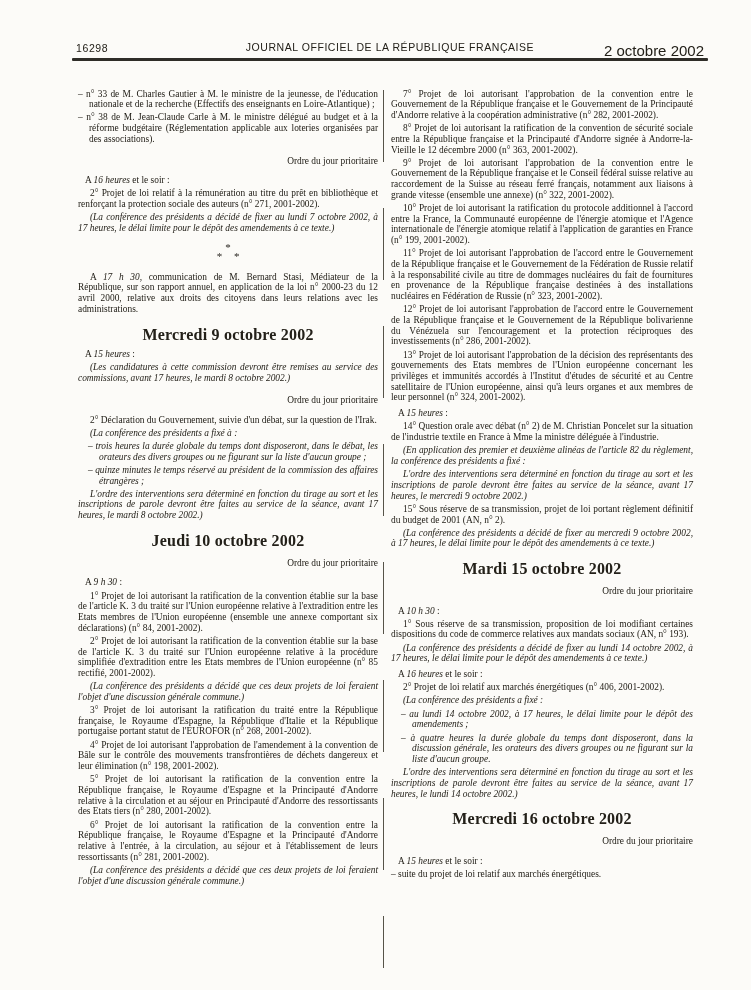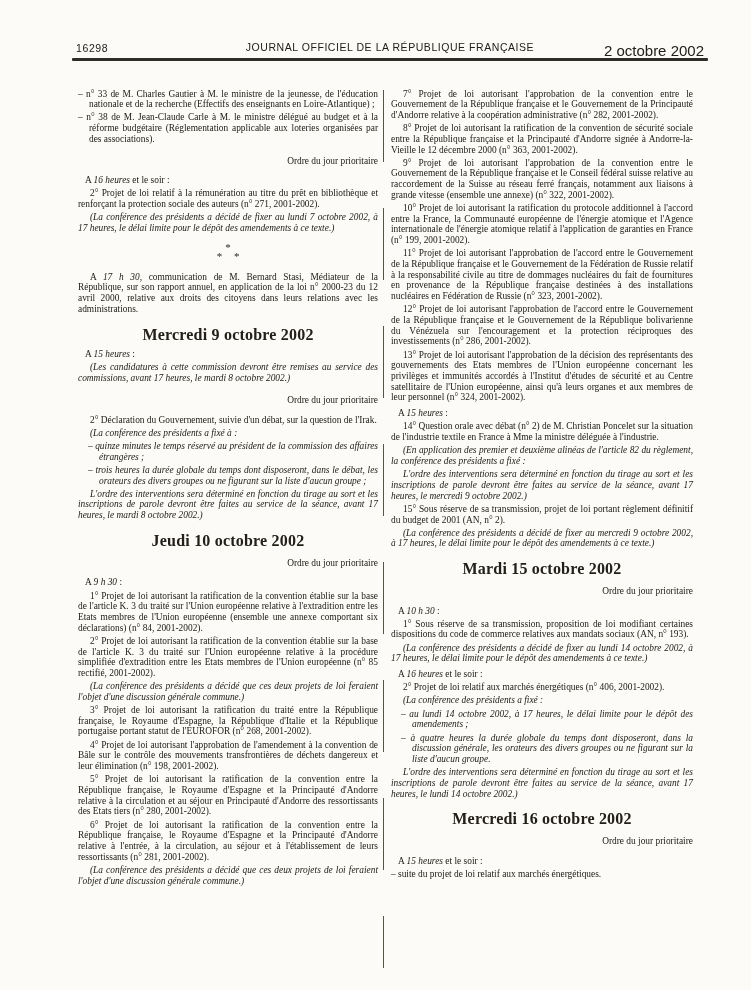--- a/index.html
+++ b/index.html
@@ -71,22 +71,22 @@
       <div>*</div>
       <div class="l2">* *</div>
     </div>
     <p class="para"><span>A </span><em>17 h 30</em><span>, communication de M. Bernard Stasi, Médiateur de la République, sur son rapport annuel, en application de la loi n° 2000-23 du 12 avril 2000, relative aux droits des citoyens dans leurs relations avec les administrations.</span></p>
     <p class="head-date">Mercredi 9 octobre 2002</p>
     <p class="time"><span>A </span><em>15 heures</em><span> :</span></p>
     <p class="note">(Les candidatures à cette commission devront être remises au service des commissions, avant 17 heures, le mardi 8 octobre 2002.)</p>
     <p class="head-ordre">Ordre du jour prioritaire</p>
     <p class="para">2° Déclaration du Gouvernement, suivie d'un débat, sur la question de l'Irak.</p>
     <p class="note">(La conférence des présidents a fixé à :</p>
+    <p class="ndash">– trois heures la durée globale du temps dont disposeront, dans le débat, les orateurs des divers groupes ou ne figurant sur la liste d'aucun groupe ;</p>
     <p class="ndash">– quinze minutes le temps réservé au président de la commission des affaires étrangères ;</p>
-    <p class="ndash">– trois heures la durée globale du temps dont disposeront, dans le débat, les orateurs des divers groupes ou ne figurant sur la liste d'aucun groupe ;</p>
     <p class="note">L'ordre des interventions sera déterminé en fonction du tirage au sort et les inscriptions de parole devront être faites au service de la séance, avant 17 heures, le mardi 8 octobre 2002.)</p>
     <p class="head-date">Jeudi 10 octobre 2002</p>
     <p class="head-ordre">Ordre du jour prioritaire</p>
     <p class="time"><span>A </span><em>9 h 30</em><span> :</span></p>
     <p class="para">1° Projet de loi autorisant la ratification de la convention établie sur la base de l'article K. 3 du traité sur l'Union européenne relative à l'extradition entre les Etats membres de l'Union européenne (ensemble une annexe comportant six déclarations) (n° 84, 2001-2002).</p>
     <p class="para">2° Projet de loi autorisant la ratification de la convention établie sur la base de l'article K. 3 du traité sur l'Union européenne relative à la procédure simplifiée d'extradition entre les Etats membres de l'Union européenne (n° 85 rectifié, 2001-2002).</p>
     <p class="note">(La conférence des présidents a décidé que ces deux projets de loi feraient l'objet d'une discussion générale commune.)</p>
     <p class="para">3° Projet de loi autorisant la ratification du traité entre la République française, le Royaume d'Espagne, la République d'Italie et la République portugaise portant statut de l'EUROFOR (n° 268, 2001-2002).</p>
     <p class="para">4° Projet de loi autorisant l'approbation de l'amendement à la convention de Bâle sur le contrôle des mouvements transfrontières de déchets dangereux et leur élimination (n° 198, 2001-2002).</p>
     <p class="para">5° Projet de loi autorisant la ratification de la convention entre la République française, le Royaume d'Espagne et la Principauté d'Andorre relative à la circulation et au séjour en Principauté d'Andorre des ressortissants des Etats tiers (n° 280, 2001-2002).</p>

